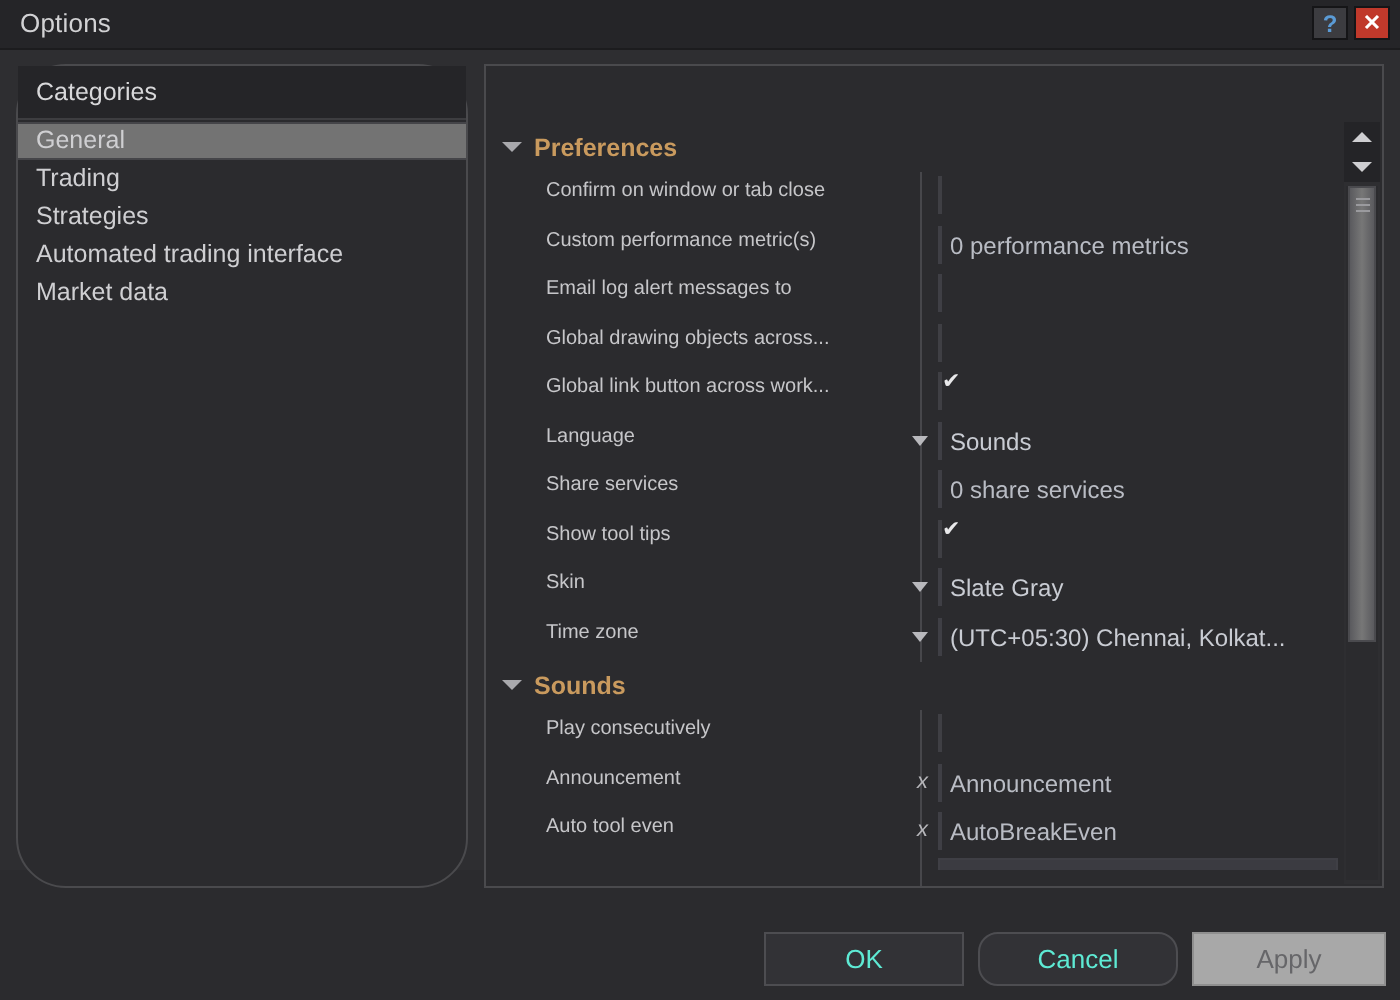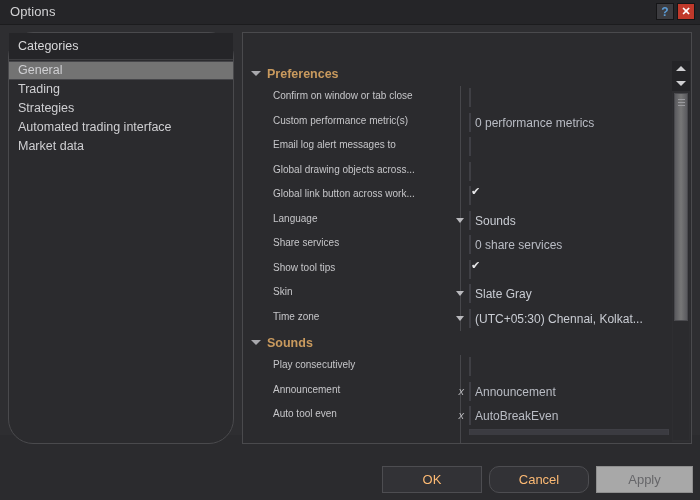--- a/index.html
+++ b/index.html
@@ -312,21 +312,21 @@
     position: absolute;
     top: 466px;
     height: 27px;
     border: 1px solid #4d4d51;
     background: #323236;
     box-sizing: border-box;
     display: flex;
     align-items: center;
     justify-content: center;
     font-size: 13px;
-    color: #fdba74;
+    color: #5eead4;
   }
   .btn-ok { left: 382px; width: 100px; }
   .btn-cancel { left: 489px; width: 100px; border-radius: 10px; }
   .btn-apply {
     left: 596px; width: 97px;
     background: #a8a8a8;
     border-color: #8f8f8f;
     color: #666669;
   }
 

